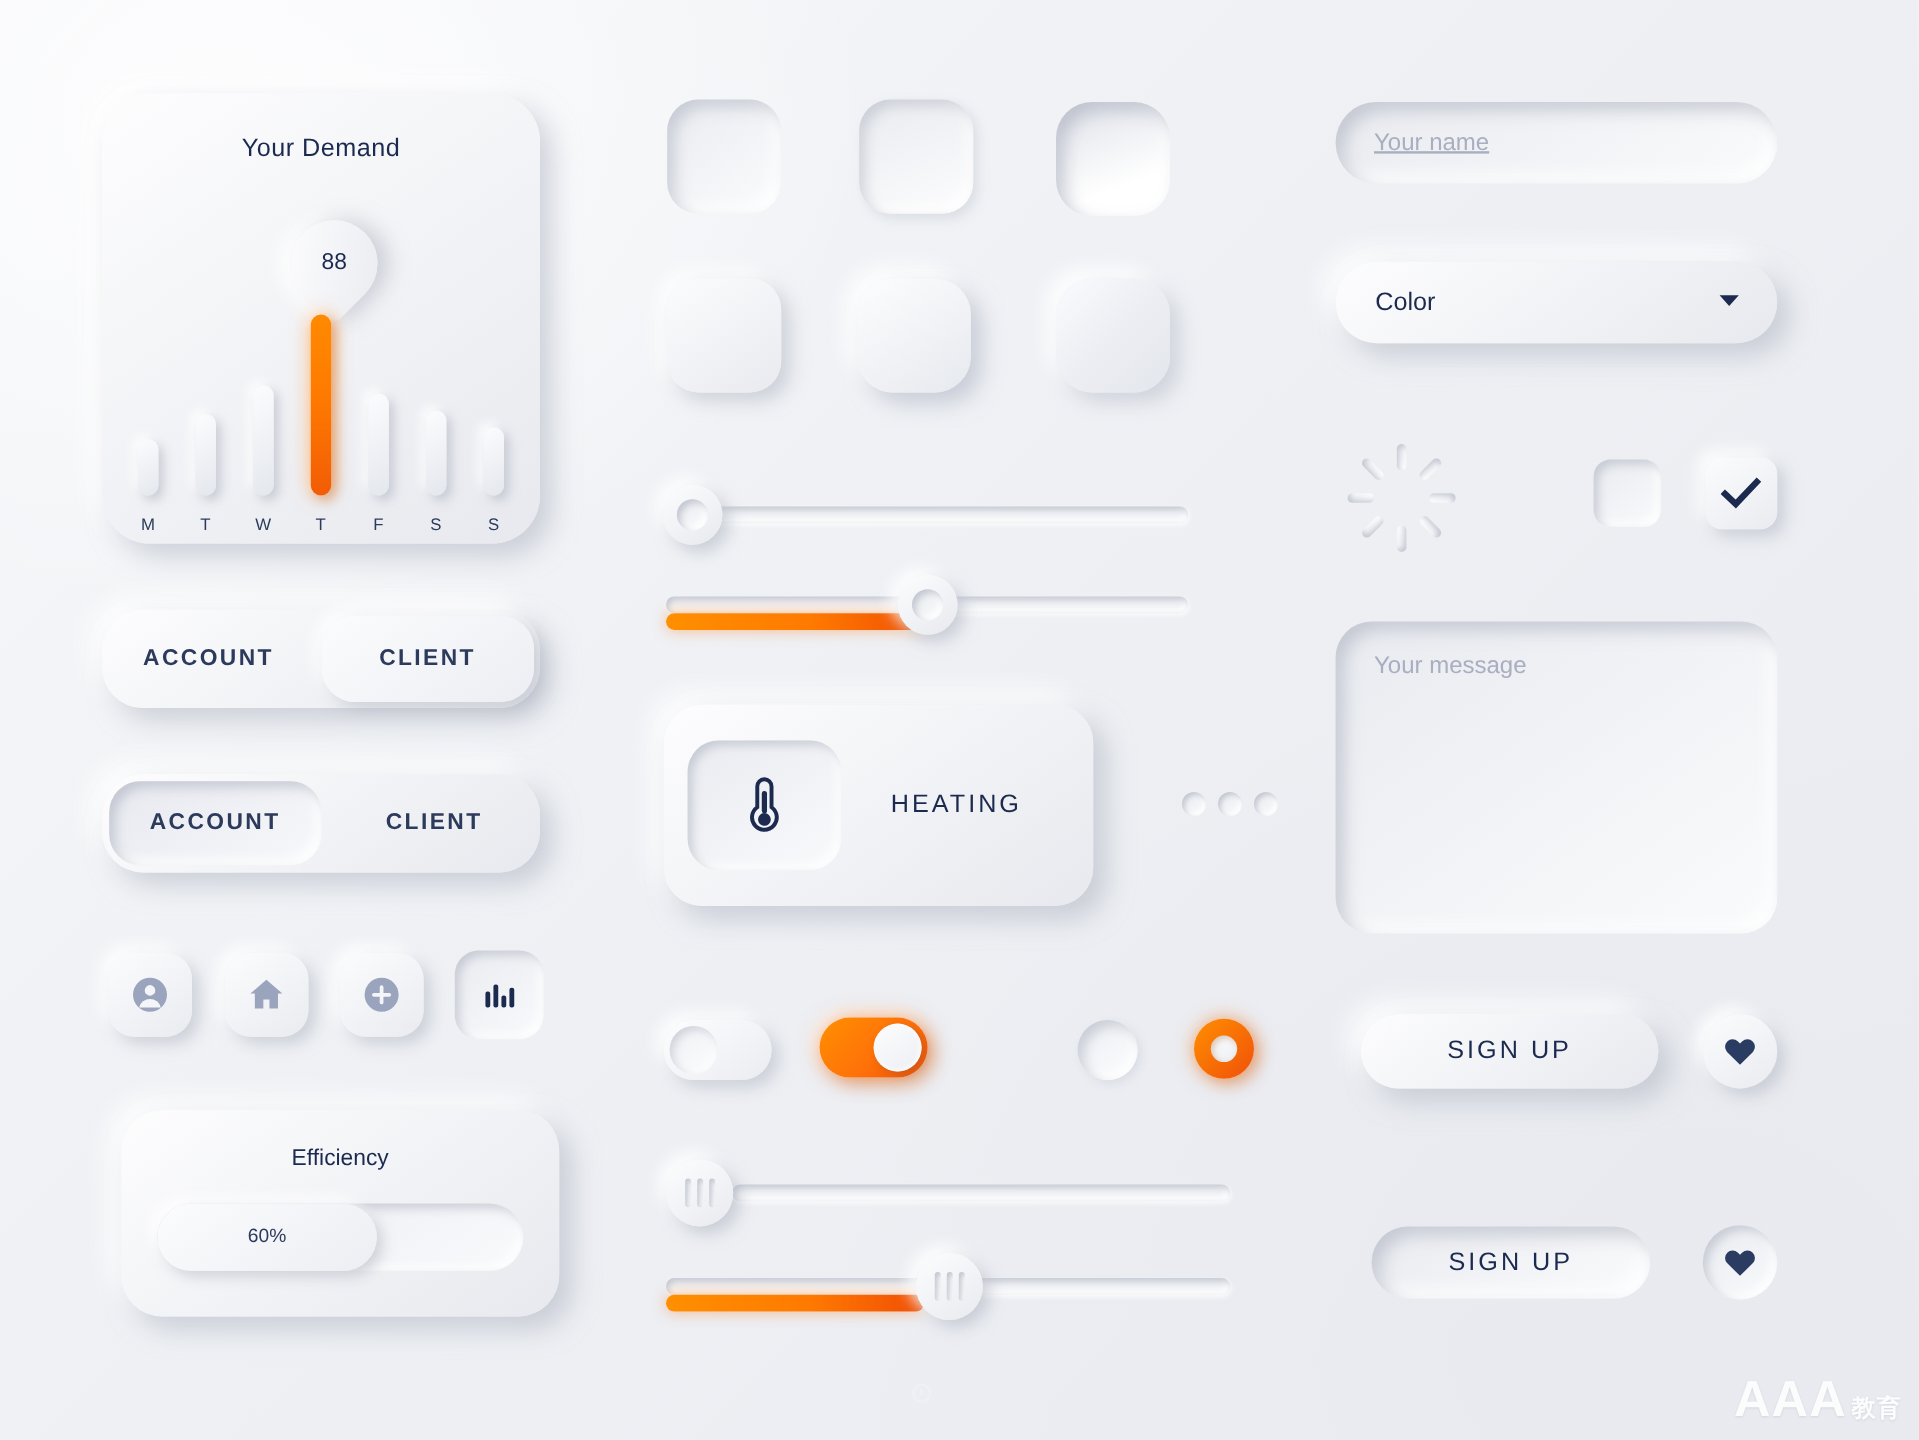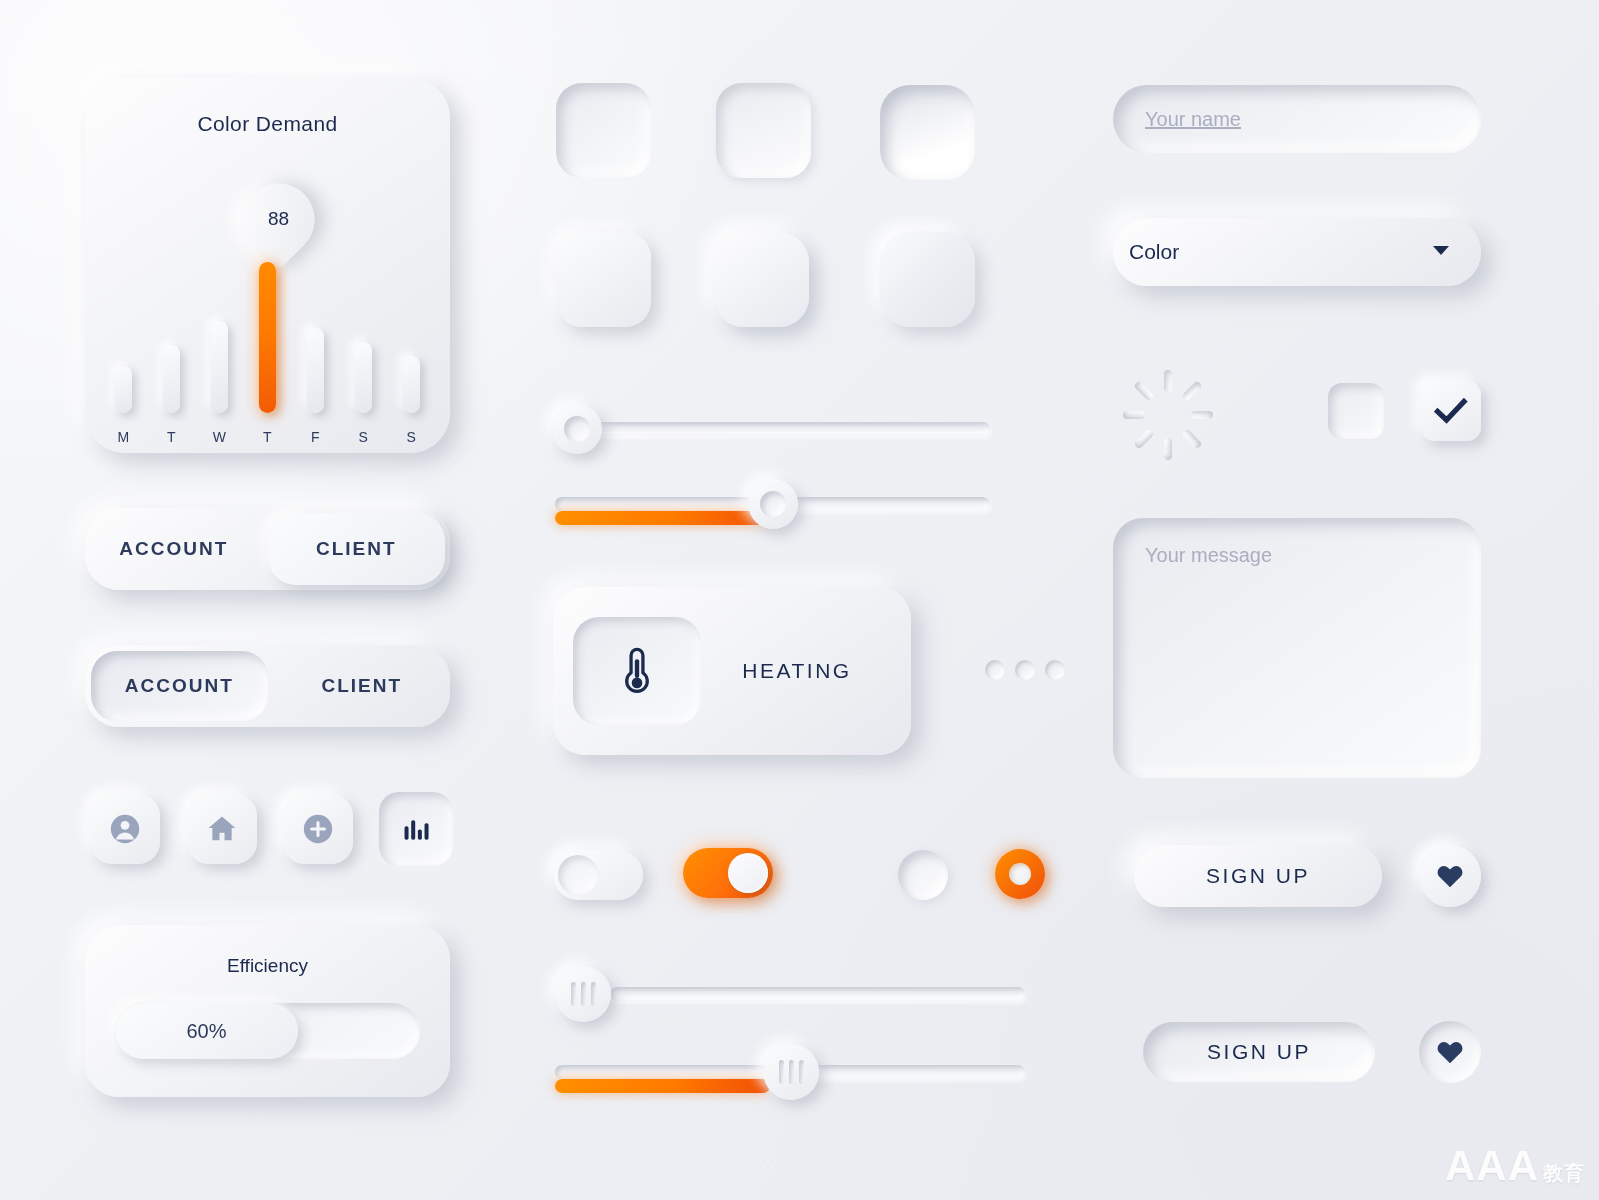--- a/index.html
+++ b/index.html
@@ -73,28 +73,28 @@
     box-shadow: inset 5px 5px 10px rgba(166,171,185,.55), inset -5px -5px 10px rgba(255,255,255,.95);}
 
   
   .ibtn{width:70px;height:70px;border-radius:22px;display:flex;align-items:center;justify-content:center;}
   #ib1{left:90px;top:794px;}
   #ib2{left:187px;top:794px;}
   #ib3{left:283px;top:794px;}
   #ib4{left:379px;top:792px;width:74px;height:74px;border-radius:20px;}
 
   
-  #eff-card{left:85px;top:925px;width:365px;height:172px;border-radius:34px;}
+  #eff-card{left:101px;top:925px;width:365px;height:172px;border-radius:34px;}
   #eff-title{position:absolute;top:30px;left:0;width:100%;text-align:center;font-size:19px;color:#1b2a4e;}
   #eff-track{position:absolute;left:30px;top:78px;width:305px;height:56px;border-radius:28px;}
   #eff-fill{position:absolute;left:0;top:0;height:56px;border-radius:28px;
     display:flex;align-items:center;justify-content:center;
     background:linear-gradient(145deg,#fbfcfd,#eceef3);
     box-shadow: 5px 5px 11px rgba(172,177,190,.5), -5px -5px 11px rgba(255,255,255,.95);}
-  #eff-fill span{font-size:20px;color:#2c3a5c;}
+  #eff-fill span{font-size:16px;color:#2c3a5c;}
 
   
   .sq{width:95px;height:95px;}
   .sq.a{border-radius:26px;background:linear-gradient(145deg,#e9ebf0,#fbfcfd);
     box-shadow:inset 6px 6px 12px rgba(166,171,185,.5), inset -6px -6px 12px rgba(255,255,255,.95);}
   .sq.b{border-radius:26px;background:linear-gradient(160deg,#e9ebf0,#fdfdfe);
     box-shadow:inset 5px 5px 11px rgba(166,171,185,.45), inset -5px -5px 11px rgba(255,255,255,.9),
                4px 4px 9px rgba(180,185,198,.35);}
   .sq.c{border-radius:30px;background:linear-gradient(160deg,#dfe2e9,#ffffff 70%);
     box-shadow:inset 7px 7px 14px rgba(160,166,182,.55), inset -5px -5px 12px rgba(255,255,255,.9);}
@@ -162,21 +162,21 @@
   .radio.on::after{content:"";width:22px;height:22px;border-radius:50%;
     background:linear-gradient(145deg,#fdfdfe,#eceef3);
     box-shadow:inset 2px 2px 5px rgba(160,100,50,.35);}
 
   
   #name-input{left:1113px;top:85px;width:368px;height:68px;border-radius:34px;
     display:flex;align-items:center;}
   #name-input span{margin-left:32px;font-size:20px;color:#a9aec0;text-decoration:underline;}
   #color-select{left:1113px;top:218px;width:368px;height:68px;border-radius:34px;
     display:flex;align-items:center;}
-  #color-select .lbl{margin-left:16px;font-size:21px;color:#1b2a4e;}
+  #color-select .lbl{margin-left:33px;font-size:21px;color:#1b2a4e;}
   #color-select .car{margin-left:auto;margin-right:30px;}
   #spinner{left:1115px;top:362px;width:105px;height:105px;}
   .spoke{position:absolute;left:50%;top:50%;width:8px;height:22px;border-radius:4px;
     background:linear-gradient(145deg,#e6e9ee,#fbfcfd);
     box-shadow:inset 2px 2px 4px rgba(166,171,185,.55), inset -1px -1px 3px rgba(255,255,255,.95);
     transform-origin:50% 50%;}
   .cbx{position:absolute;width:56px;height:56px;border-radius:14px;
     display:flex;align-items:center;justify-content:center;}
   #msg-box{left:1113px;top:518px;width:368px;height:260px;border-radius:30px;}
   #msg-box span{position:absolute;left:32px;top:26px;font-size:20px;color:#a9aec0;text-align:right;}
@@ -191,21 +191,21 @@
   #wm-cn{font-size:20px;}
   #center-logo{left:760px;bottom:28px;width:36px;height:22px;opacity:.22;
     display:flex;align-items:center;gap:3px;color:#fff;font-size:11px;}
 </style>
 </head>
 <body>
 
 <div class="stage">
 
   <div class="abs raised" id="peak-card">
-    <div id="peak-title">Color Demand</div>
+    <div id="peak-title">Your Demand</div>
     <div class="bubble">
       <span>88</span>
     </div>
     <div id="bars">
         <div class="bar-col" style="left: 0px;">
           <div class="bar" style="height: 47px;"></div>
         </div>
         <div class="bar-lab" style="left: 0px;">M</div>
         <div class="bar-col" style="left: 48px;">
           <div class="bar" style="height: 68px;"></div>

